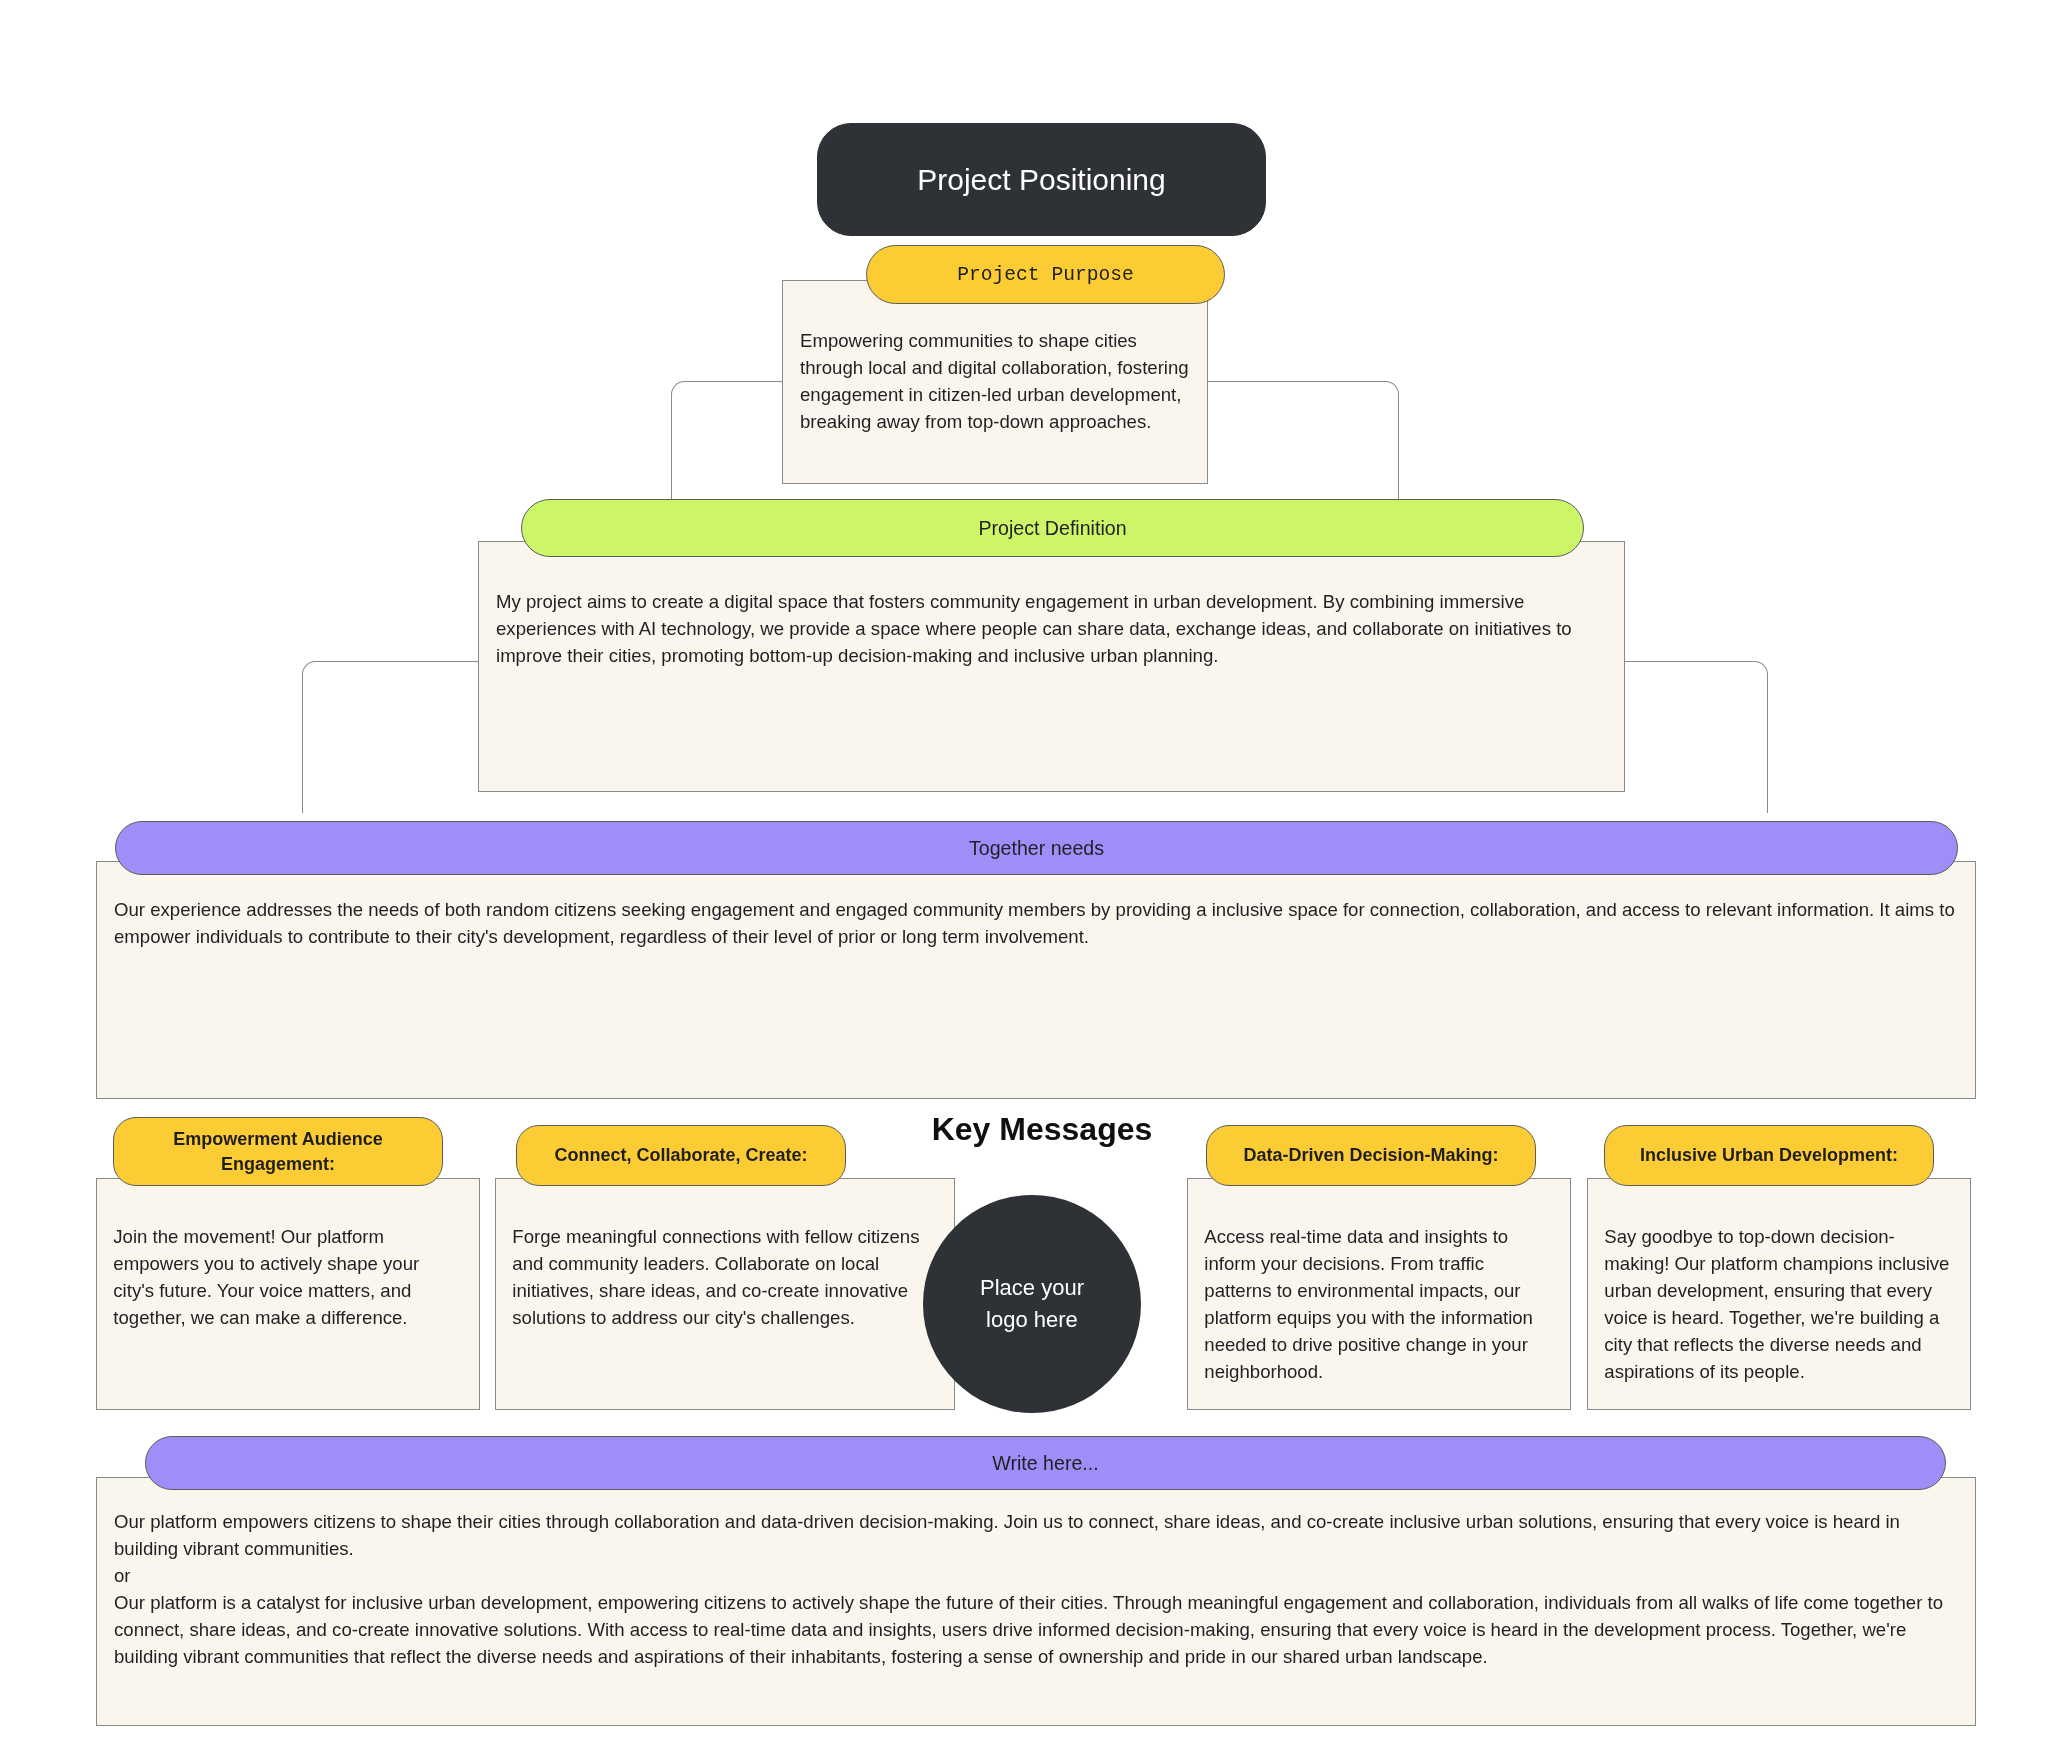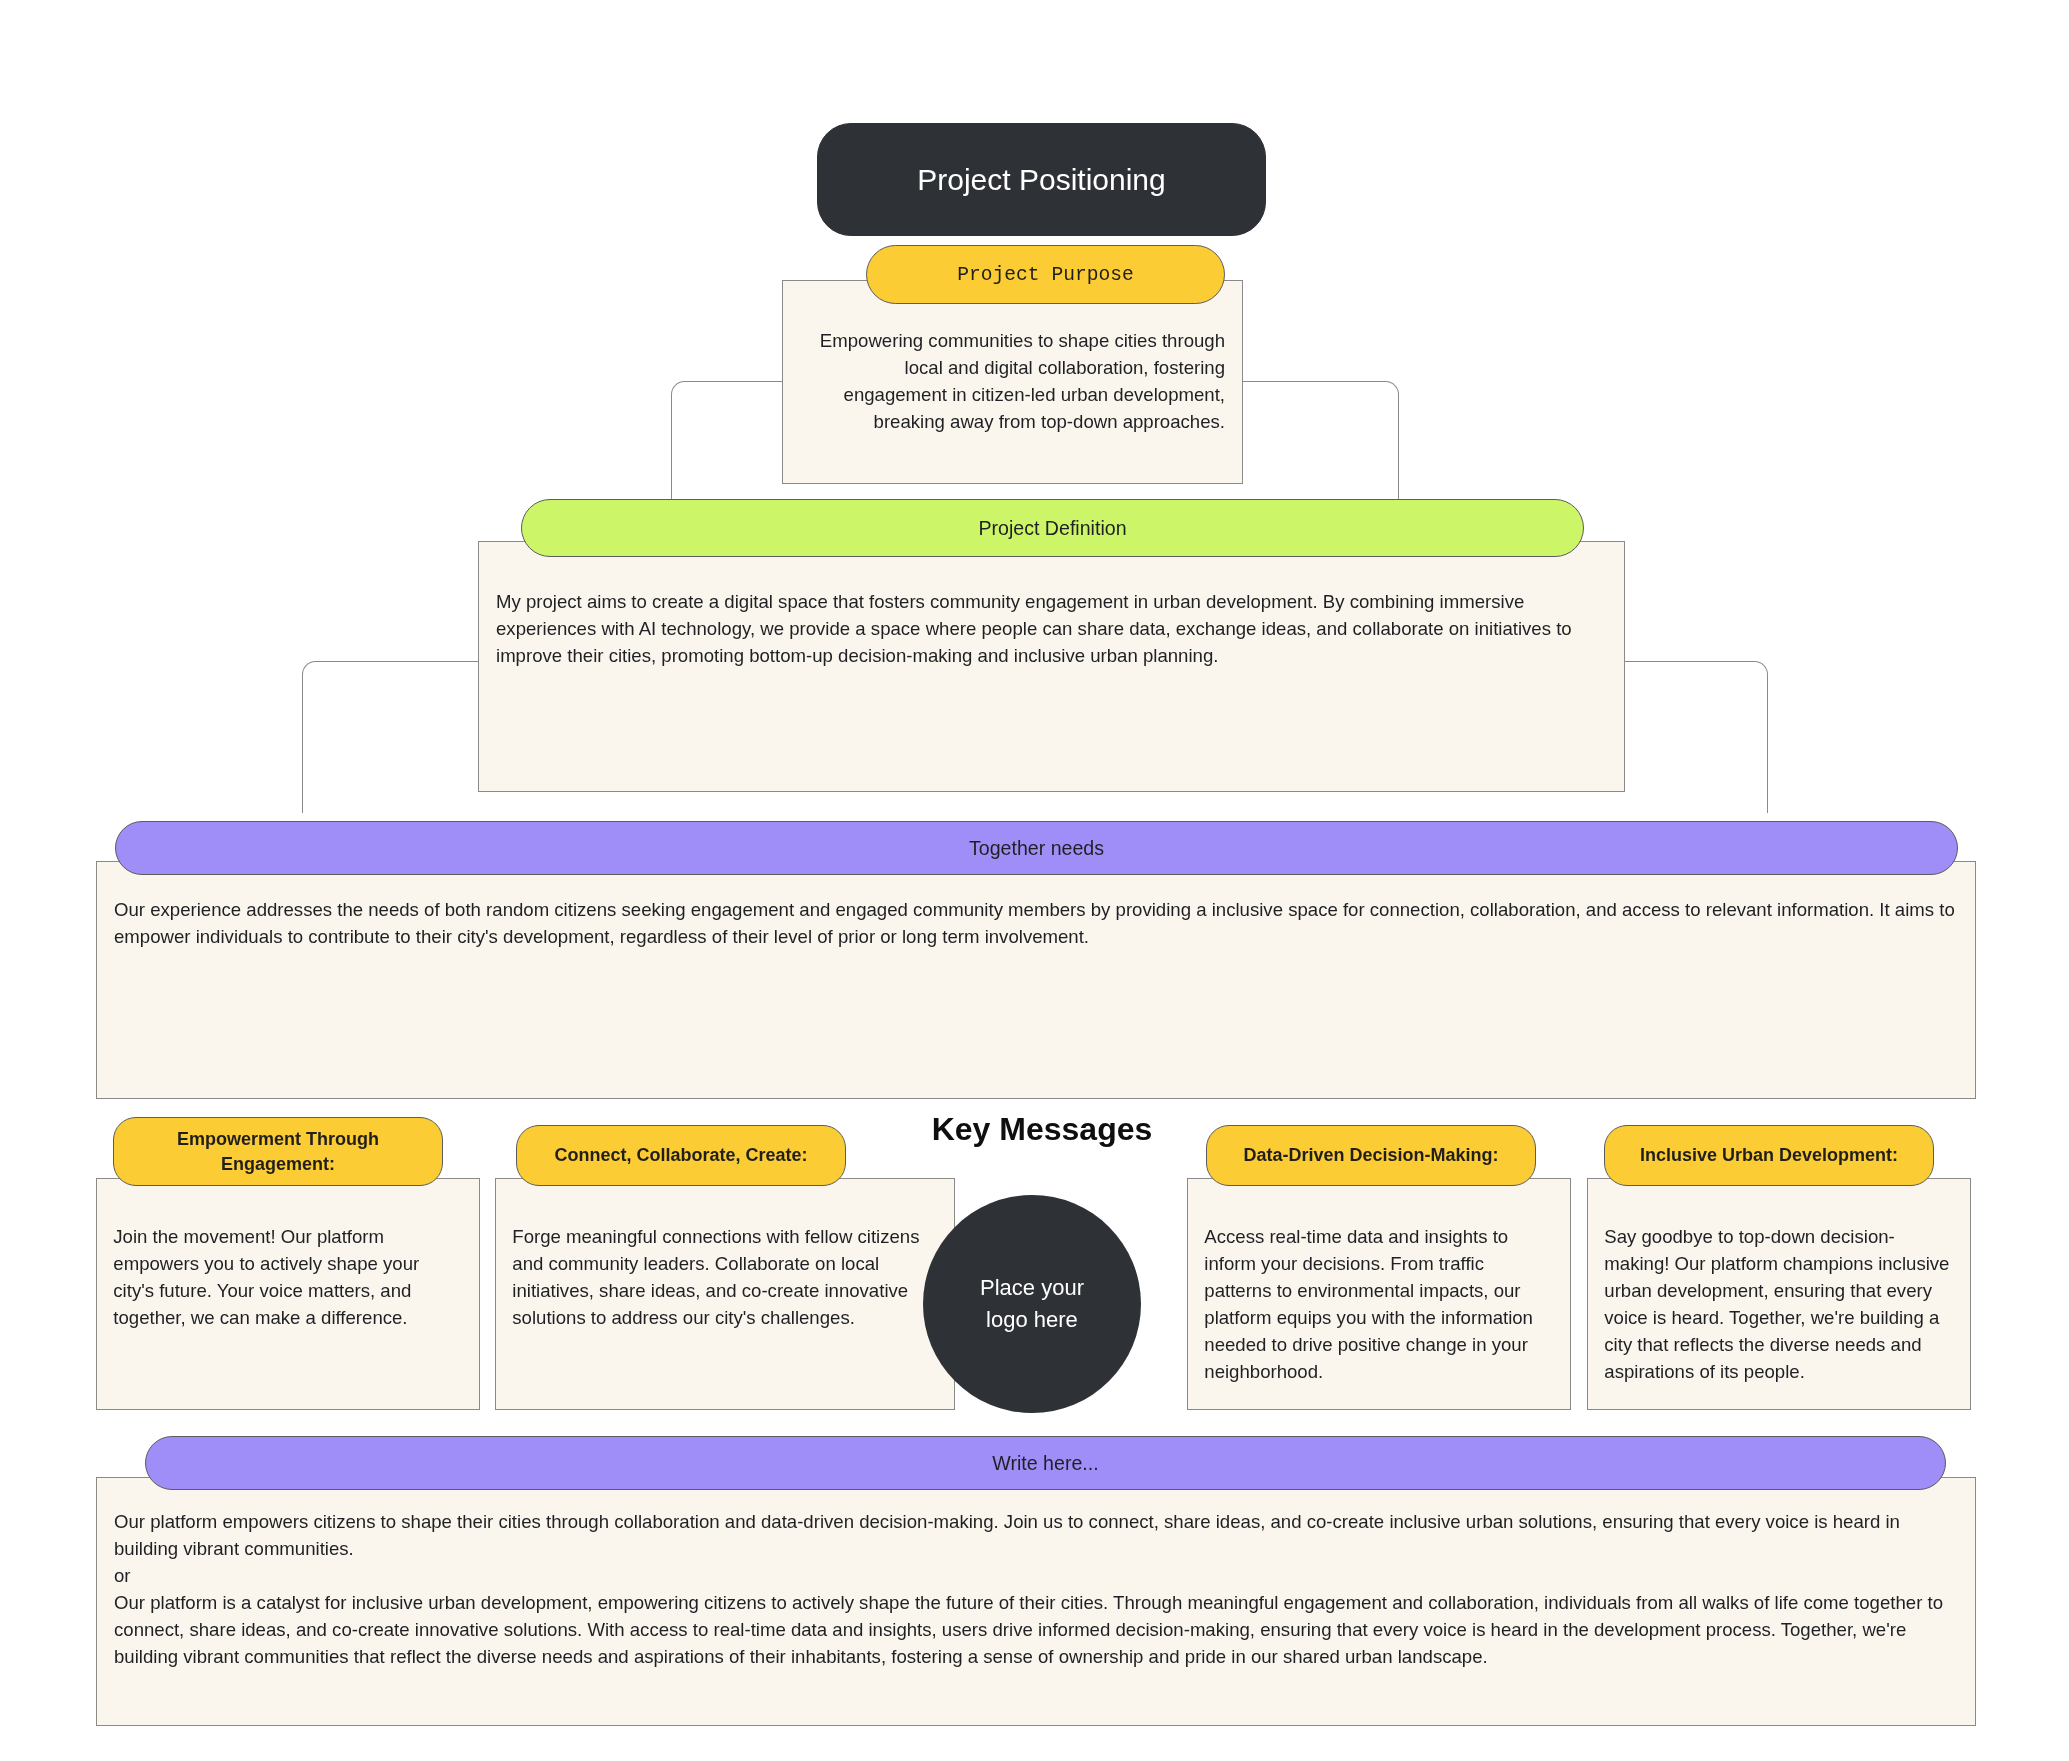--- a/index.html
+++ b/index.html
@@ -63,21 +63,21 @@
     z-index:6;
     margin-top:25px;
   }
 
   
   #purpose-connector{ left:671px; top:381px; width:728px; height:119px; }
   #purpose-pill{
     left:866px; top:245px; width:359px; height:59px;
     background:#fccc35; color:#201f1c; font-size:19.6px;font-family:Liberation Mono, monospace;
   }
-  #purpose-panel{ left:782px; top:280px; width:461px; height:204px;text-align:right; }
+  #purpose-panel{ left:782px; top:280px; width:426px; height:204px; }
   #purpose-panel .body{ padding:46px 17px 0 17px; }
 
   
   #definition-connector{ left:302px; top:661px; width:1466px; height:152px; }
   #definition-pill{
     left:521px; top:499px; width:1063px; height:58px;
     background:#ccf667; color:#1f2023; font-size:19.6px;
   }
   #definition-panel{ left:478px; top:541px; width:1147px; height:251px; }
   #definition-panel .body{ padding:46px 17px 0 17px; }
@@ -174,21 +174,21 @@
     <div class="body">Our experience addresses the needs of both random citizens seeking engagement and engaged community members by providing a inclusive space for connection, collaboration, and access to relevant information. It aims to empower individuals to contribute to their city's development, regardless of their level of prior or long term involvement.</div>
   </div>
 
   <div class="pill" id="audience-pill">Together needs</div>
 
   <div id="key-messages-title">Key Messages</div>
 
   <div class="panel km-card" id="km0-card">
     <div class="body">Join the movement! Our platform empowers you to actively shape your city's future. Your voice matters, and together, we can make a difference.</div>
   </div>
-  <div class="pill km-pill" id="km0-pill">Empowerment Through Engagement:</div>
+  <div class="pill km-pill" id="km0-pill">Empowerment Audience Engagement:</div>
 
   <div class="panel km-card" id="km1-card">
     <div class="body">Forge meaningful connections with fellow citizens and community leaders. Collaborate on local initiatives, share ideas, and co-create innovative solutions to address our city's challenges.</div>
   </div>
   <div class="pill km-pill" id="km1-pill">Connect, Collaborate, Create:</div>
 
   <div class="panel km-card" id="km2-card">
     <div class="body">Access real-time data and insights to inform your decisions. From traffic patterns to environmental impacts, our platform equips you with the information needed to drive positive change in your neighborhood.</div>
   </div>
   <div class="pill km-pill" id="km2-pill">Data-Driven Decision-Making:</div>

